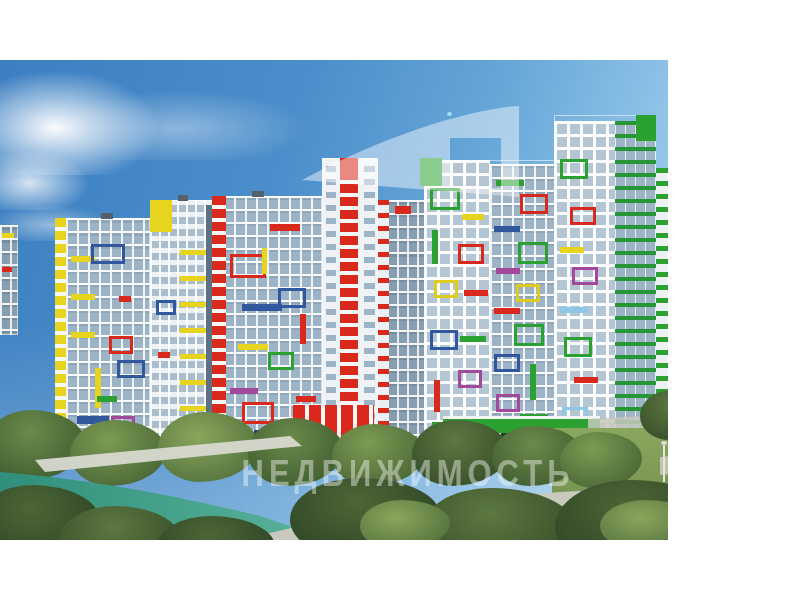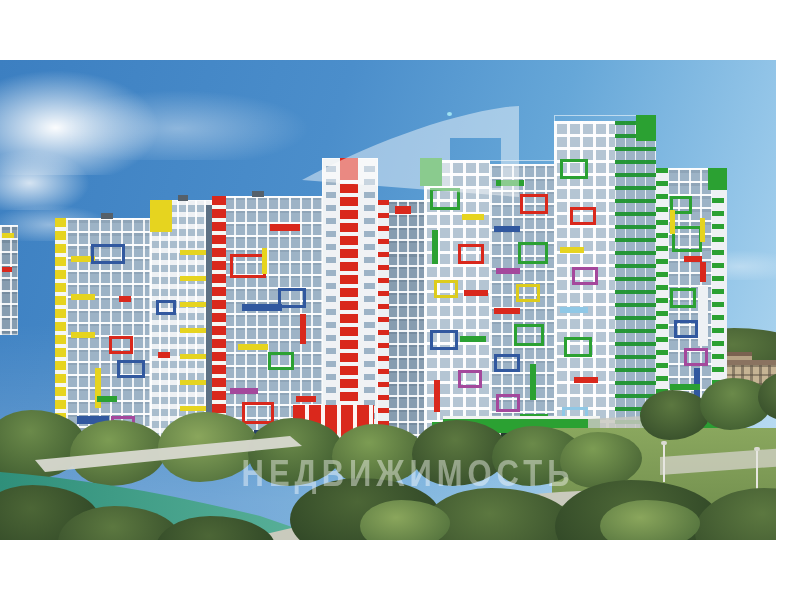--- a/index.html
+++ b/index.html
@@ -1,18 +1,18 @@
 <!DOCTYPE html>
 <html><head>
 <meta charset="utf-8">
 <style>
   html,body{margin:0;padding:0;background:#fff;}
   #canvas{position:relative;width:800px;height:600px;background:#ffffff;overflow:hidden;
           font-family:"Liberation Sans",sans-serif;}
-  #photo{position:absolute;left:0;top:60px;width:776px;height:480px;overflow:hidden;
+  #photo{position:absolute;left:0;top:60px;width:668px;height:480px;overflow:hidden;
          background:
            linear-gradient(to bottom, rgba(255,255,255,0) 55%, rgba(255,255,255,.22) 92%),
            linear-gradient(108deg,#3c7fc1 0%,#4b8ecb 38%,#66a7d8 62%,#93c5e8 84%,#b6dbf2 100%);}
   .band{position:absolute;left:0;width:800px;height:60px;background:#ffffff;}
   .cloud{position:absolute;background:radial-gradient(ellipse at 45% 55%,rgba(255,255,255,.98),rgba(255,255,255,0) 70%);}
   .abs{position:absolute;}
   .tower{position:absolute;box-shadow:0 0 0 1px rgba(255,255,255,.55) inset;}
   
   .glass{background:
     repeating-linear-gradient(to right,rgba(255,255,255,.85) 0 1.6px,rgba(255,255,255,0) 1.6px 11px),

